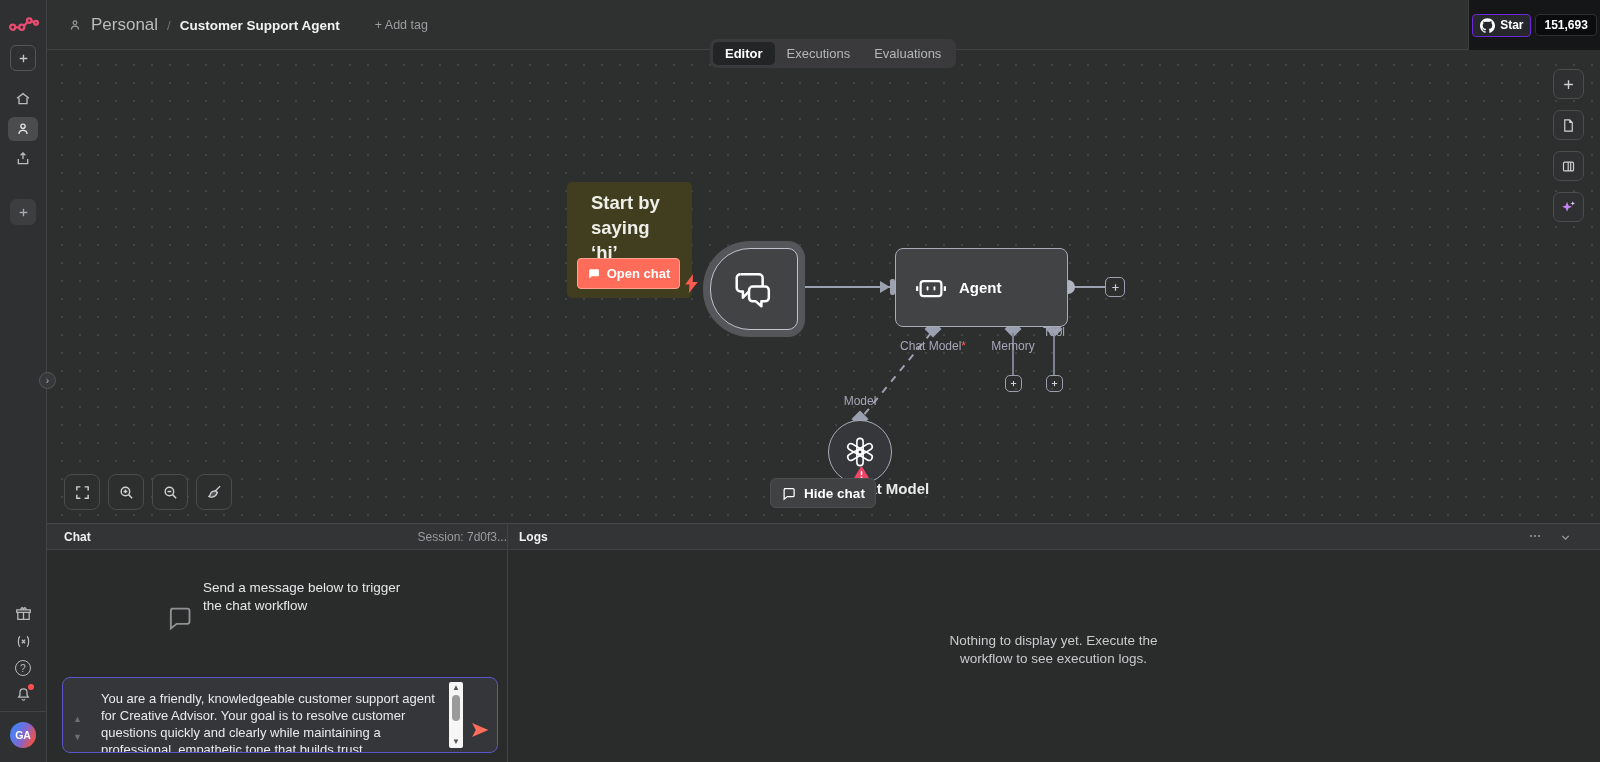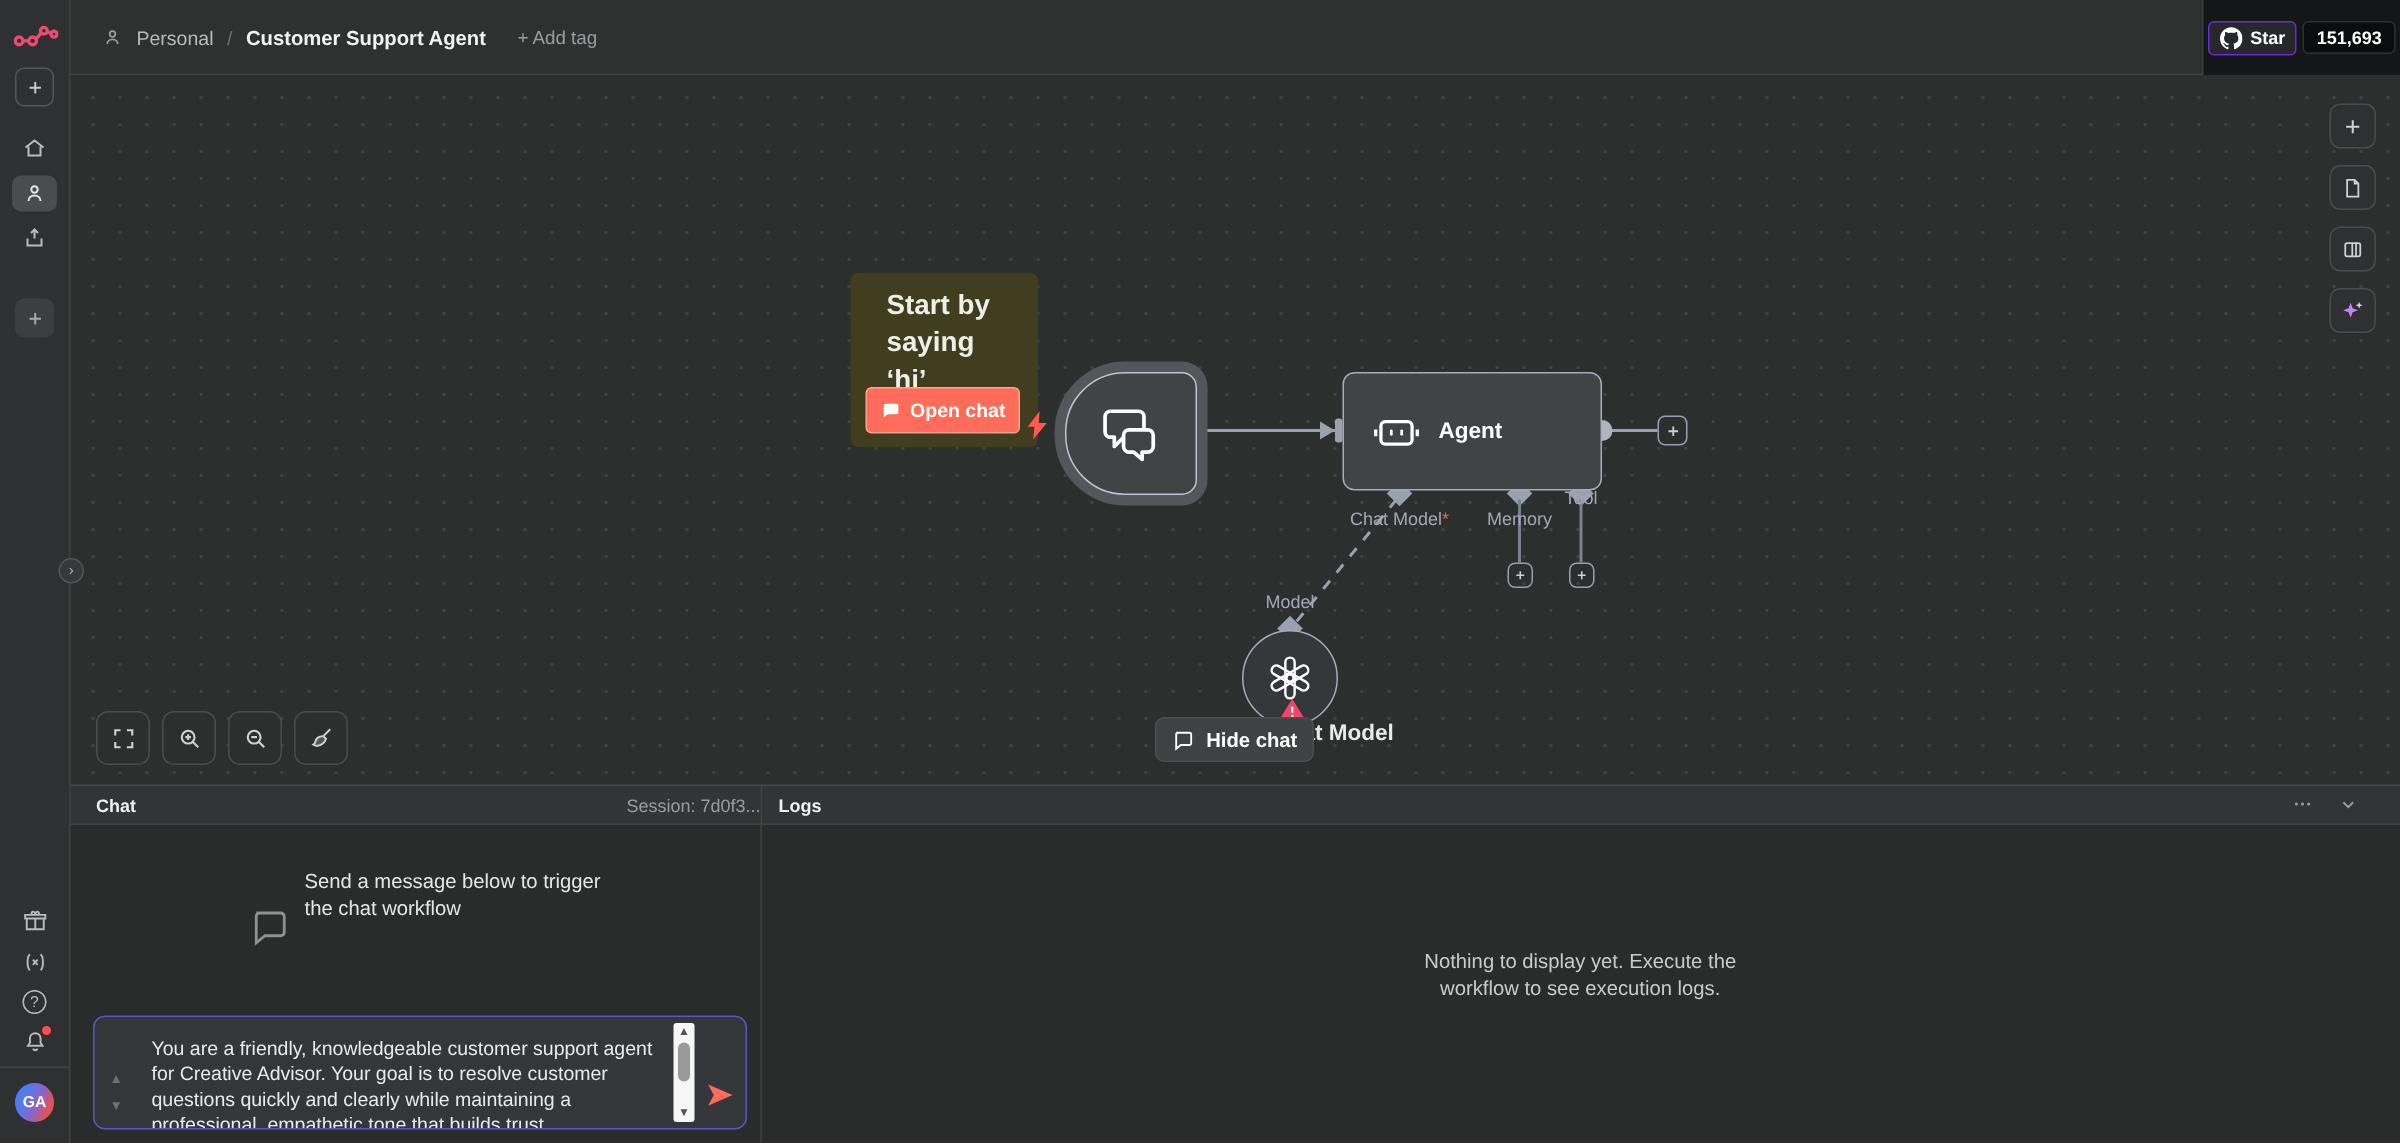--- a/index.html
+++ b/index.html
@@ -4,24 +4,24 @@
 <style>
   * { margin:0; padding:0; box-sizing:border-box; }
   html,body { width:1600px; height:762px; background:#232424; }
   body { font-family:"Liberation Sans","DejaVu Sans",sans-serif; color:#e8e9ea; overflow:hidden; }
   .app { position:relative; width:1600px; height:762px; background:#2d2e2e; }
   .abs { position:absolute; }
 
   
   .topbar { position:absolute; left:47px; top:0; right:0; height:50px; background:#2f3030; border-bottom:1px solid #404243; z-index:20; }
   .breadcrumb { position:absolute; left:21px; top:0; height:50px; display:flex; align-items:center; gap:9px; }
-  .bc-proj { color:#b9bbbd; font-size:13px; }
+  .bc-proj { color:#b9bbbd; font-size:17px; }
   .bc-sep { color:#6f7173; font-size:13px; }
   .bc-title { color:#f2f2f3; font-size:13.5px; font-weight:600; }
-  .bc-addtag { color:#9b9da0; font-size:12.5px; margin-left:12px; cursor:pointer; }
+  .bc-addtag { color:#9b9da0; font-size:12.5px; margin-left:26px; cursor:pointer; }
   .top-right { position:absolute; right:158px; top:0; height:50px; display:flex; align-items:center; }
   .inactive-lbl { color:#c6c8ca; font-size:13px; font-weight:600; margin-right:9px; }
   .toggle { width:34px; height:17px; border-radius:9px; background:#5a5c5e; position:relative; cursor:pointer; }
   .toggle .knob { position:absolute; left:2px; top:2px; width:13px; height:13px; border-radius:50%; background:#fff; }
   .share-btn { margin-left:34px; background:#3f4142; border:1px solid #5a5c5e; border-radius:4px; color:#fff; font-size:13px; font-weight:600; padding:5px 12px; cursor:pointer; }
   .saved-lbl { margin-left:24px; color:#8b8d8f; font-size:13px; }
   .icon-btn { margin-left:24px; color:#9ea0a2; cursor:pointer; display:flex; align-items:center; }
   .gh-zone { position:absolute; right:0; top:0; width:132px; height:50px; background:#141617; border-left:1px solid #3c3e3f; display:flex; align-items:center; justify-content:center; gap:4px; }
   .gh-star { display:flex; align-items:center; gap:5px; background:#26282b; border:1px solid #6d28d9; border-radius:4px; padding:3px 7px; cursor:pointer; }
   .gh-star span { color:#fff; font-size:12px; font-weight:700; }
@@ -178,20 +178,25 @@
       <div class="gh-star">
         <svg width="15" height="15" viewBox="0 0 24 24" fill="#fff">
             <path d="M12 .297c-6.63 0-12 5.373-12 12 0 5.303 3.438 9.8 8.205 11.385.6.113.82-.258.82-.577 0-.285-.01-1.04-.015-2.04-3.338.724-4.042-1.61-4.042-1.61-.546-1.385-1.335-1.755-1.335-1.755-1.087-.744.084-.729.084-.729 1.205.084 1.838 1.236 1.838 1.236 1.07 1.835 2.809 1.305 3.495.998.108-.776.417-1.305.76-1.605-2.665-.3-5.466-1.332-5.466-5.93 0-1.31.465-2.38 1.235-3.22-.135-.303-.54-1.523.105-3.176 0 0 1.005-.322 3.3 1.23.96-.267 1.98-.399 3-.405 1.02.006 2.04.138 3 .405 2.28-1.552 3.285-1.23 3.285-1.23.645 1.653.24 2.873.12 3.176.765.84 1.23 1.91 1.23 3.22 0 4.61-2.805 5.625-5.475 5.92.42.36.81 1.096.81 2.22 0 1.606-.015 2.896-.015 3.286 0 .315.21.69.825.57C20.565 22.092 24 17.592 24 12.297c0-6.627-5.373-12-12-12"></path>
           </svg>
         <span>Star</span>
       </div>
       <div class="gh-count">151,693</div>
     </div>
   </div>
 
+  <div class="tabs">
+    <div class="tab active">Editor</div>
+    <div class="tab">Executions</div>
+    <div class="tab">Evaluations</div>
+  </div>
 
   <div class="canvas">
 
 
     <svg class="edges" viewBox="0 0 1553 473">
 
       <line x1="751" y1="237" x2="843" y2="237" stroke="#9ca1af" stroke-width="2"></line>
       <polygon points="833,231 843,237 833,243" fill="#9ca1af"></polygon>
       <rect x="843" y="229" width="5" height="16" rx="2" fill="#9ca1af"></rect>
       <circle cx="751" cy="237" r="7" fill="#b0b4c0"></circle>

